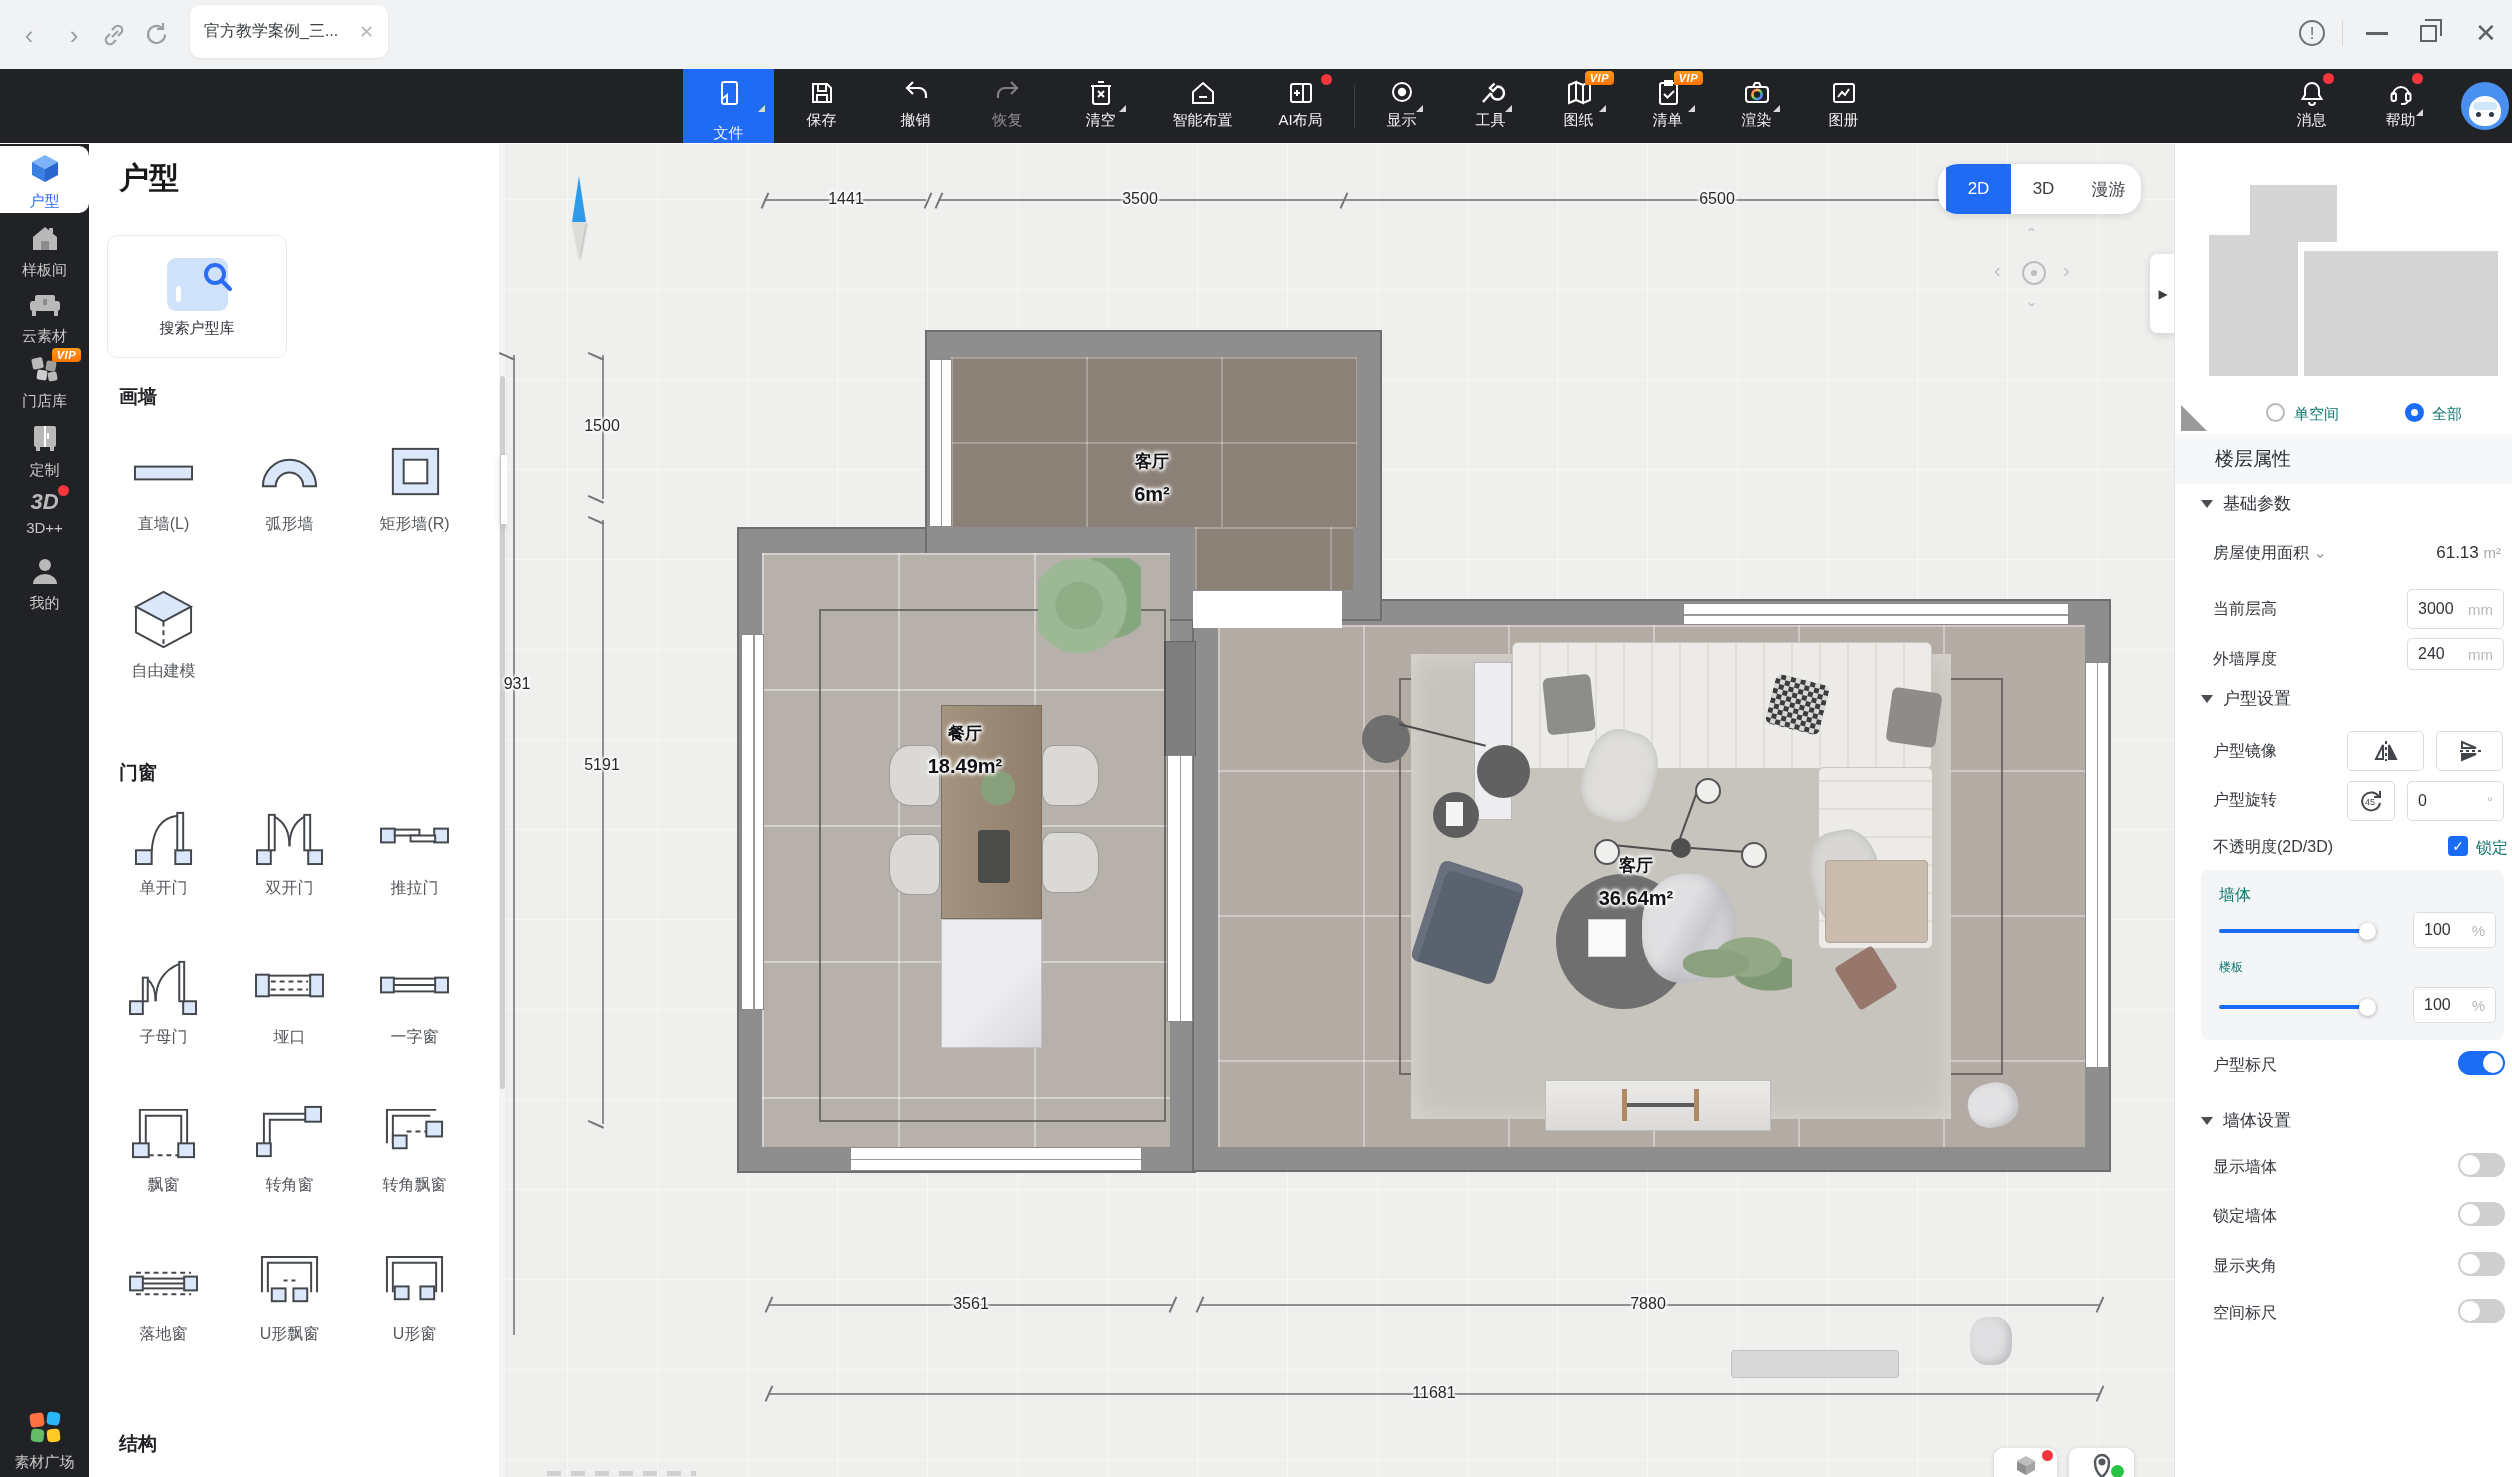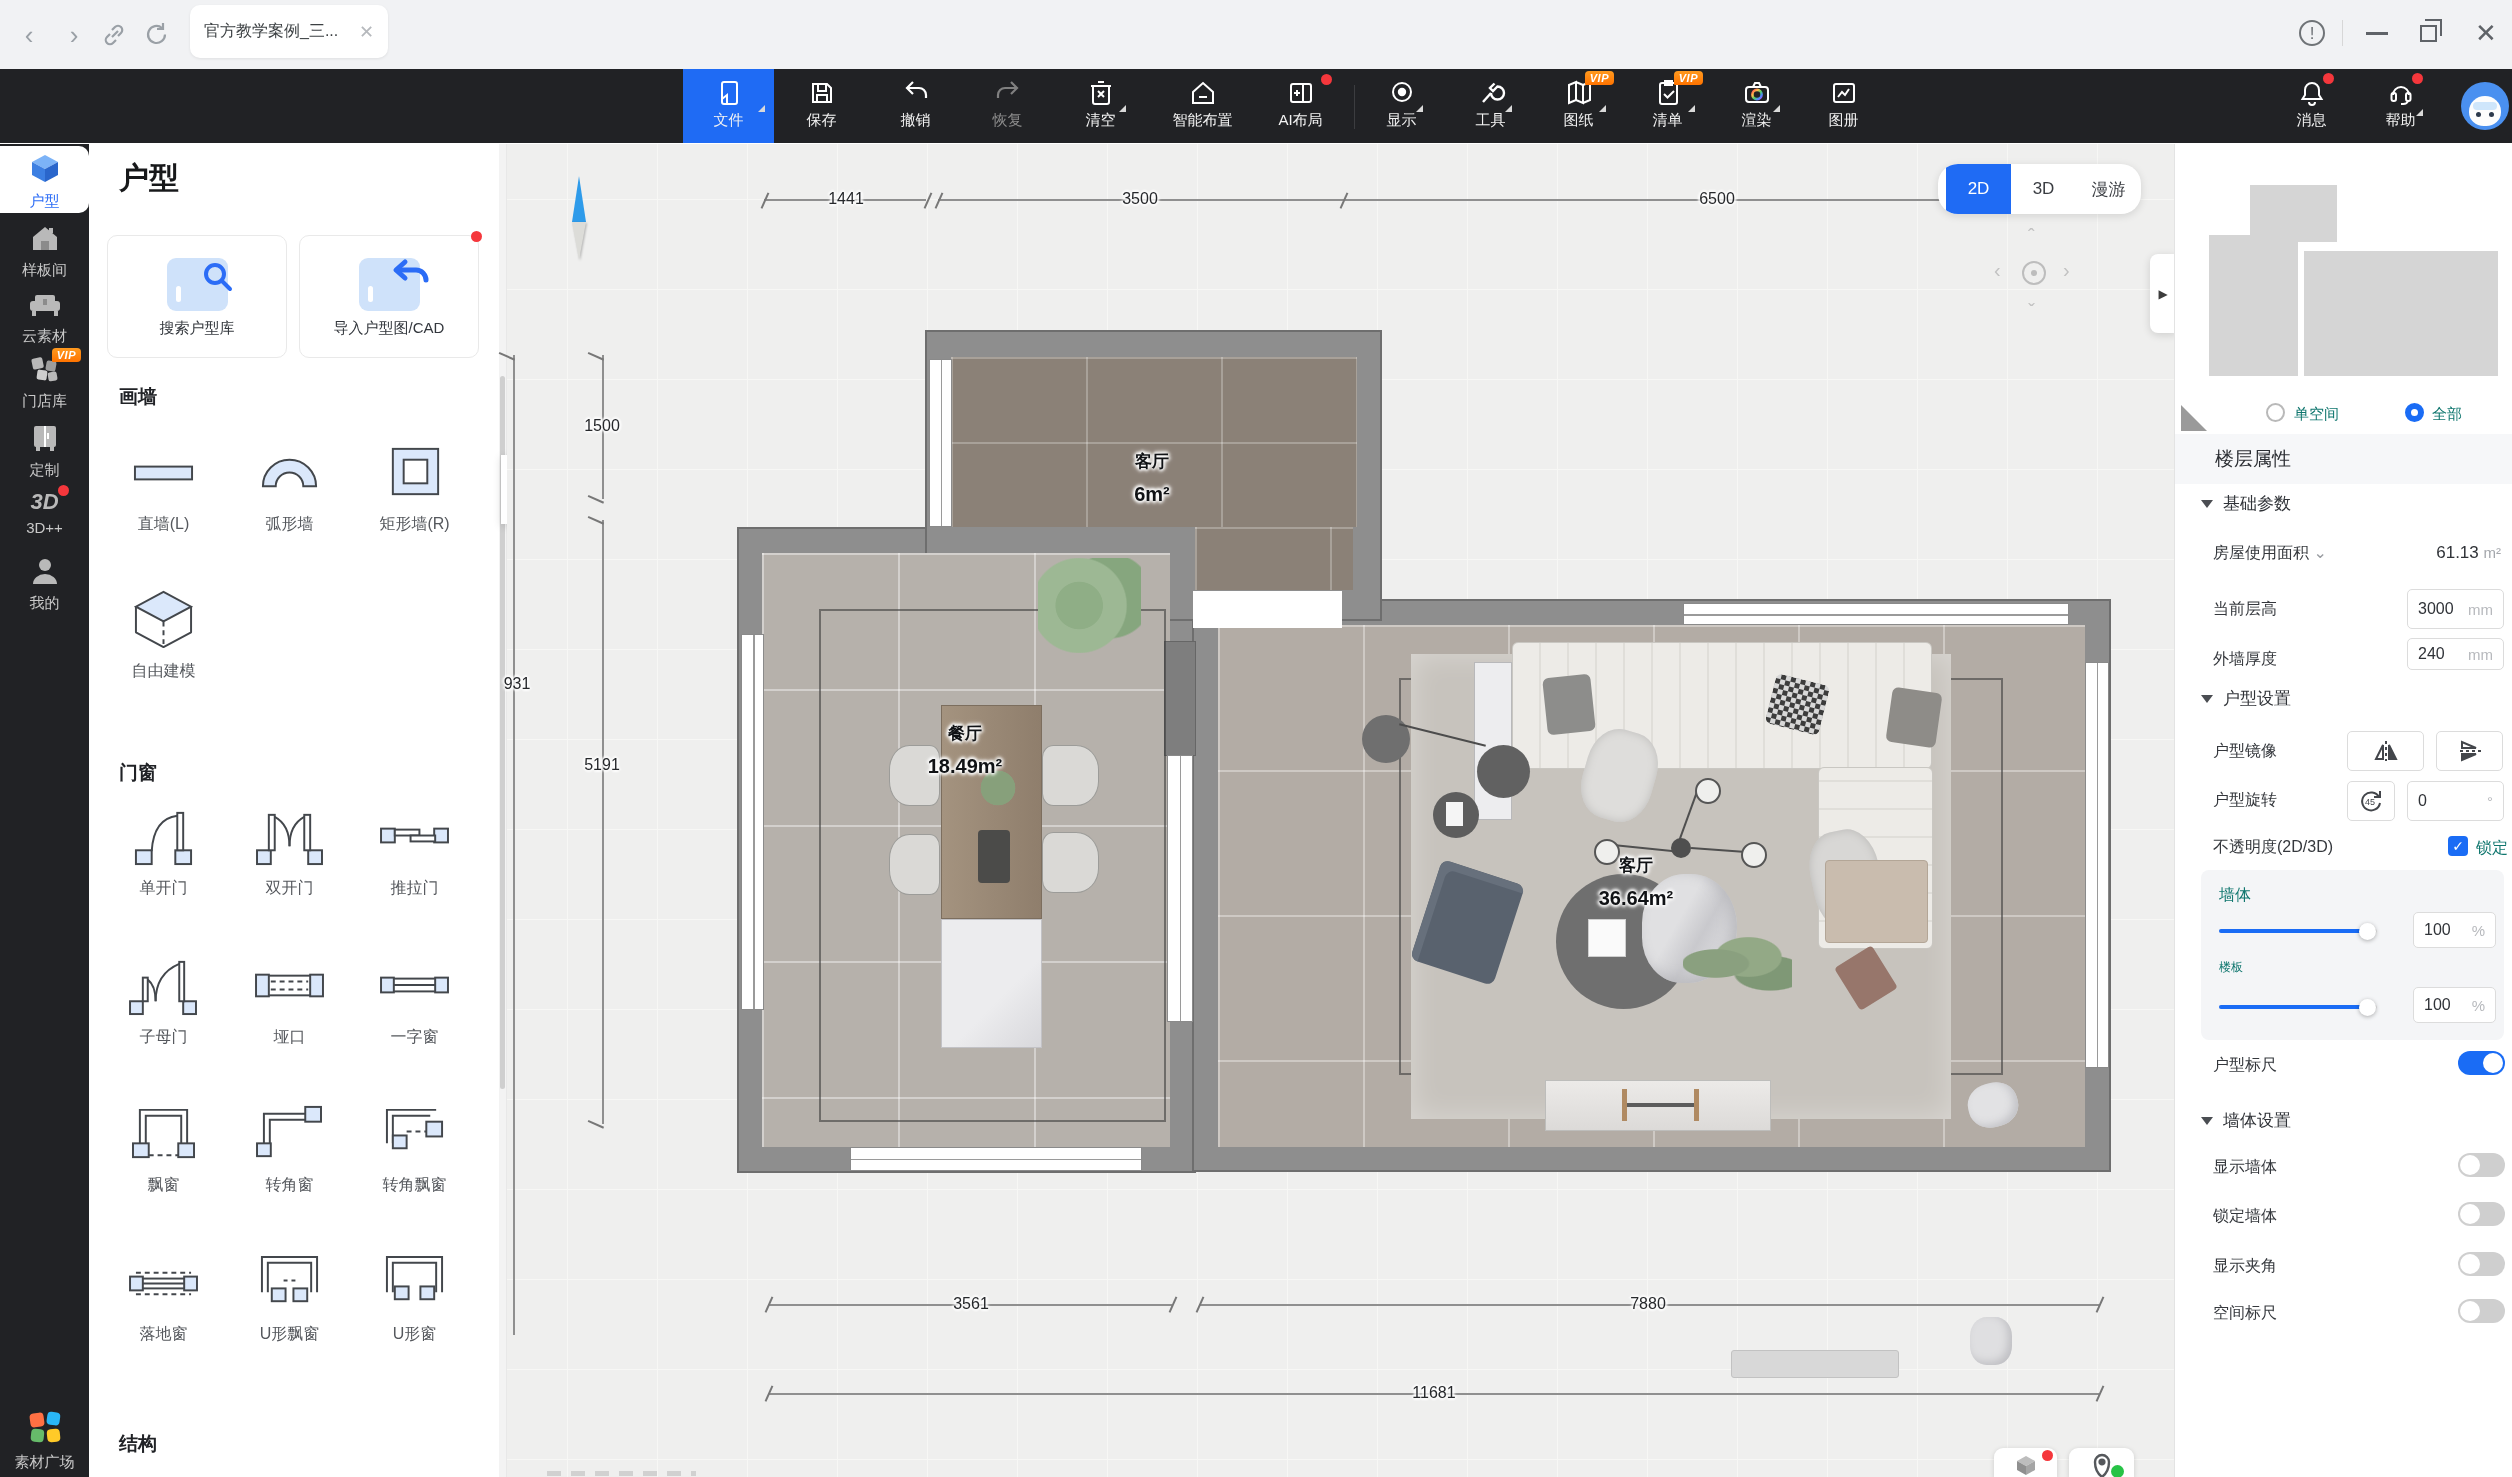--- a/index.html
+++ b/index.html
@@ -11,21 +11,21 @@
   #tab { left:190px; top:5px; width:198px; height:53px; background:#fff; border-radius:10px; box-shadow:0 1px 3px rgba(0,0,0,.08); display:flex; align-items:center; padding:0 14px; }
   #tab .t { font-size:16px; color:#3c4043; white-space:nowrap; overflow:hidden; flex:1; }
   #tab .x { color:#b6b9bd; font-size:18px; margin-left:8px; cursor:pointer; }
   .winctl { color:#5f6368; }
   
   #toolbar { left:0; top:69px; width:2513px; height:74px; background:#212225; }
   .tb-item { position:absolute; top:0; width:87px; height:74px; display:flex; flex-direction:column; align-items:center; justify-content:flex-start; padding-top:9px; cursor:pointer; }
   .tb-item svg { width:30px; height:30px; }
   .tb-item .lb { font-size:15px; color:#f2f2f2; margin-top:3px; white-space:nowrap; }
   .tb-item.disabled .lb { color:#8b8b8b; }
-  .tb-file { background:#1f6bf4; }
+  .tb-file { background:#1f6bf4;justify-content:space-between; }
   .corner { position:absolute; width:0; height:0; border-left:7px solid transparent; border-bottom:7px solid #d9d9d9; }
   .vipbadge { position:absolute; background:linear-gradient(180deg,#ff9a1f,#ff7300); color:#fff; font-size:11px; font-style:italic; font-weight:700; padding:1px 5px; border-radius:4px 4px 4px 1px; letter-spacing:0.5px; }
   .reddot { position:absolute; width:11px; height:11px; border-radius:50%; background:#f5373c; }
   .greendot { position:absolute; width:13px; height:13px; border-radius:50%; background:#27c346; }
   
   #rail { left:0; top:144px; width:89px; height:1334px; background:#212225; }
   .rail-item { position:absolute; left:0; width:89px; text-align:center; cursor:pointer; }
   .rail-item .lb { font-size:15px; color:#c9c9c9; margin-top:4px; }
   .rail-active { left:0; top:2px; width:89px; height:67px; background:#fff; border-radius:0 10px 10px 0; }
   .rail-active .lb { color:#2b6cf6; }
@@ -357,31 +357,20 @@
   <div class="card" style="left:18px;top:91px">
     <div class="docico">
       <div class="slot"></div>
       <svg class="abs" style="right:-8px;top:2px" width="36" height="36" viewBox="0 0 36 36" fill="none" stroke="#2b6cf6" stroke-width="4">
           <circle cx="15" cy="14" r="9"></circle>
           <path d="M22 21 L30 29" stroke-linecap="round"></path>
         </svg>
     </div>
     <div class="lb">搜索户型库</div>
   </div>
-  <div class="card" style="left:210px;top:91px">
-    <div class="docico">
-      <div class="slot"></div>
-      <svg class="abs" style="right:-10px;top:0px" width="40" height="30" viewBox="0 0 40 30" fill="none" stroke="#2b6cf6" stroke-width="5">
-          <path d="M36 22 a10 10 0 0 0 -10 -10 H8" stroke-linecap="round"></path>
-          <path d="M15 4 L6 12 L15 20" stroke-linecap="round" stroke-linejoin="round"></path>
-        </svg>
-    </div>
-    <div class="lb">导入户型图/CAD</div>
-    <div class="reddot" style="right:-4px;top:-5px"></div>
-  </div>
 
   <div class="sechead" style="top:240px">画墙</div>
   <div class="tool" style="left:14px;top:297px">
     <svg viewBox="0 0 72 64">
         <rect class="ts tf" x="7" y="26" width="58" height="13"></rect>
       </svg>
     <span class="lb">直墙(L)</span>
   </div>
   <div class="tool" style="left:140px;top:297px">
     <svg viewBox="0 0 72 64">

